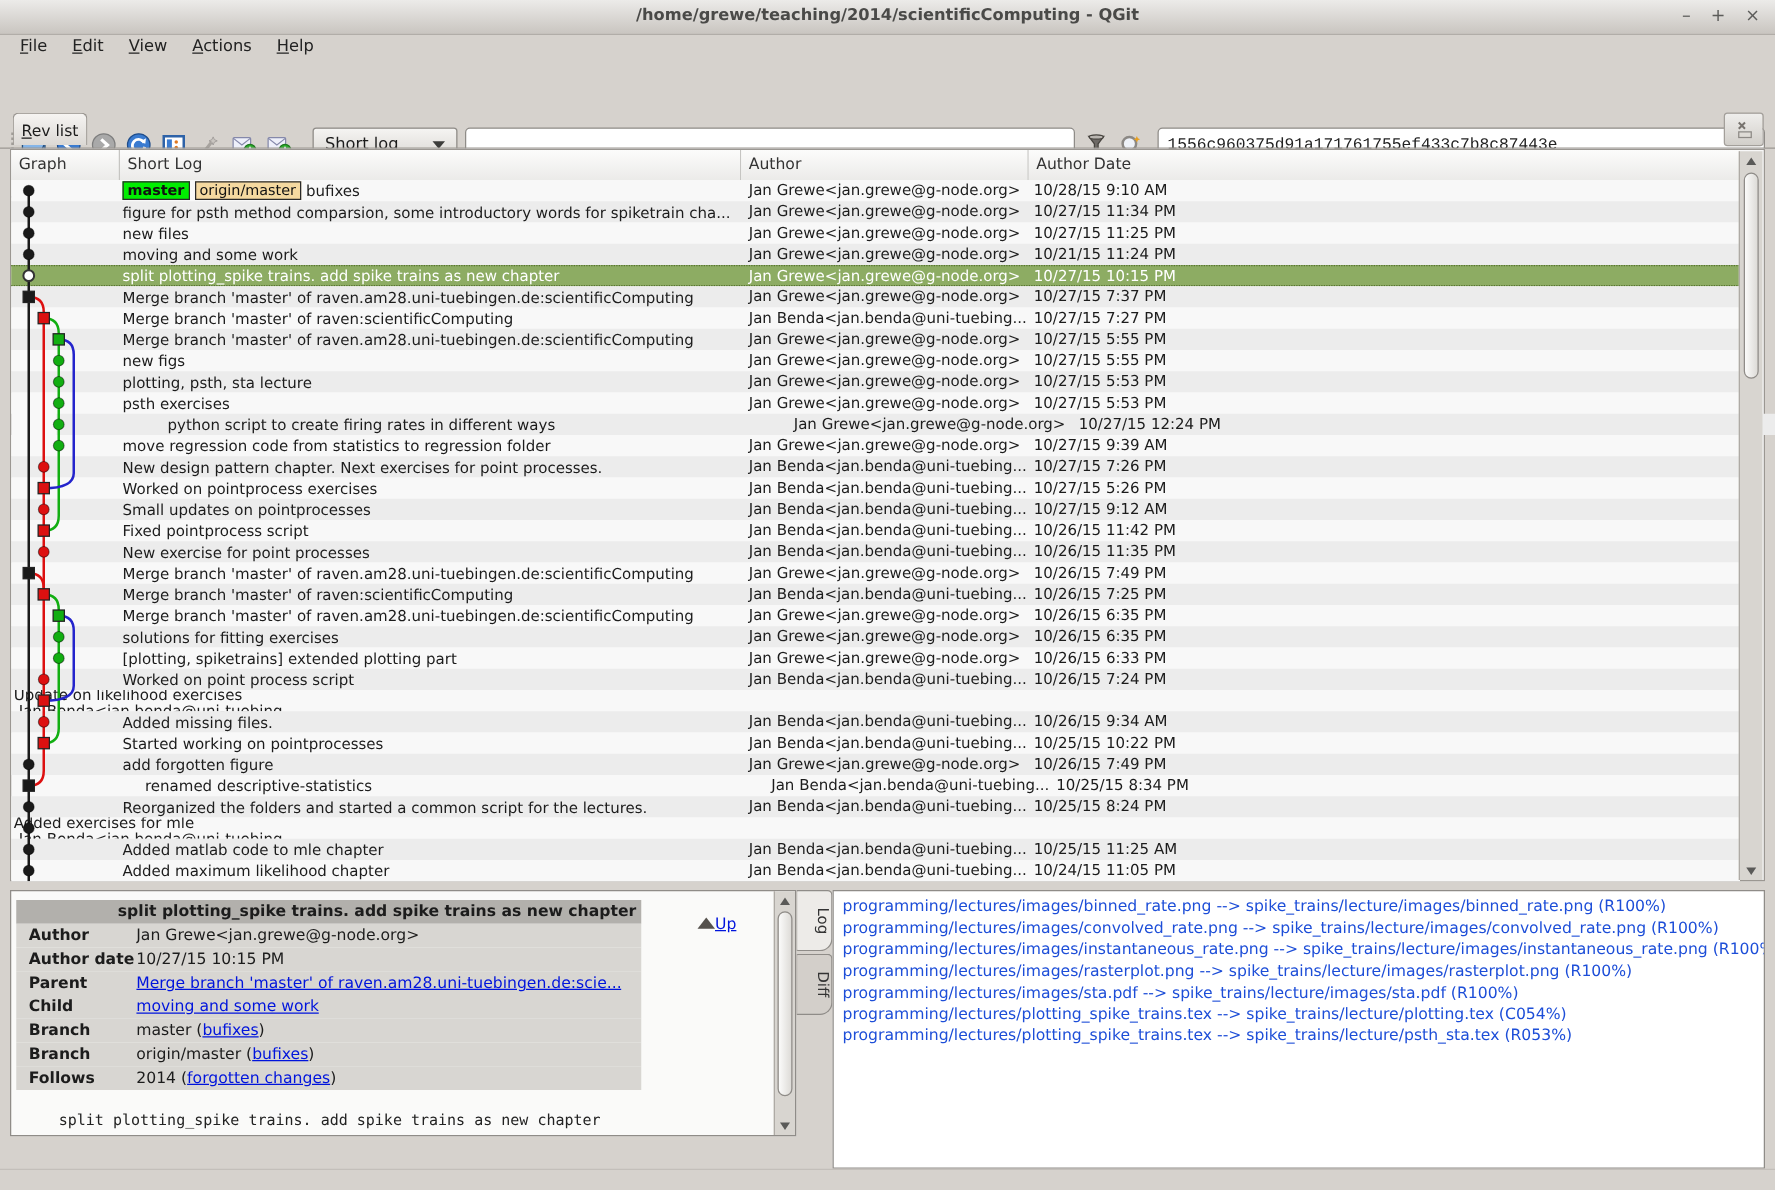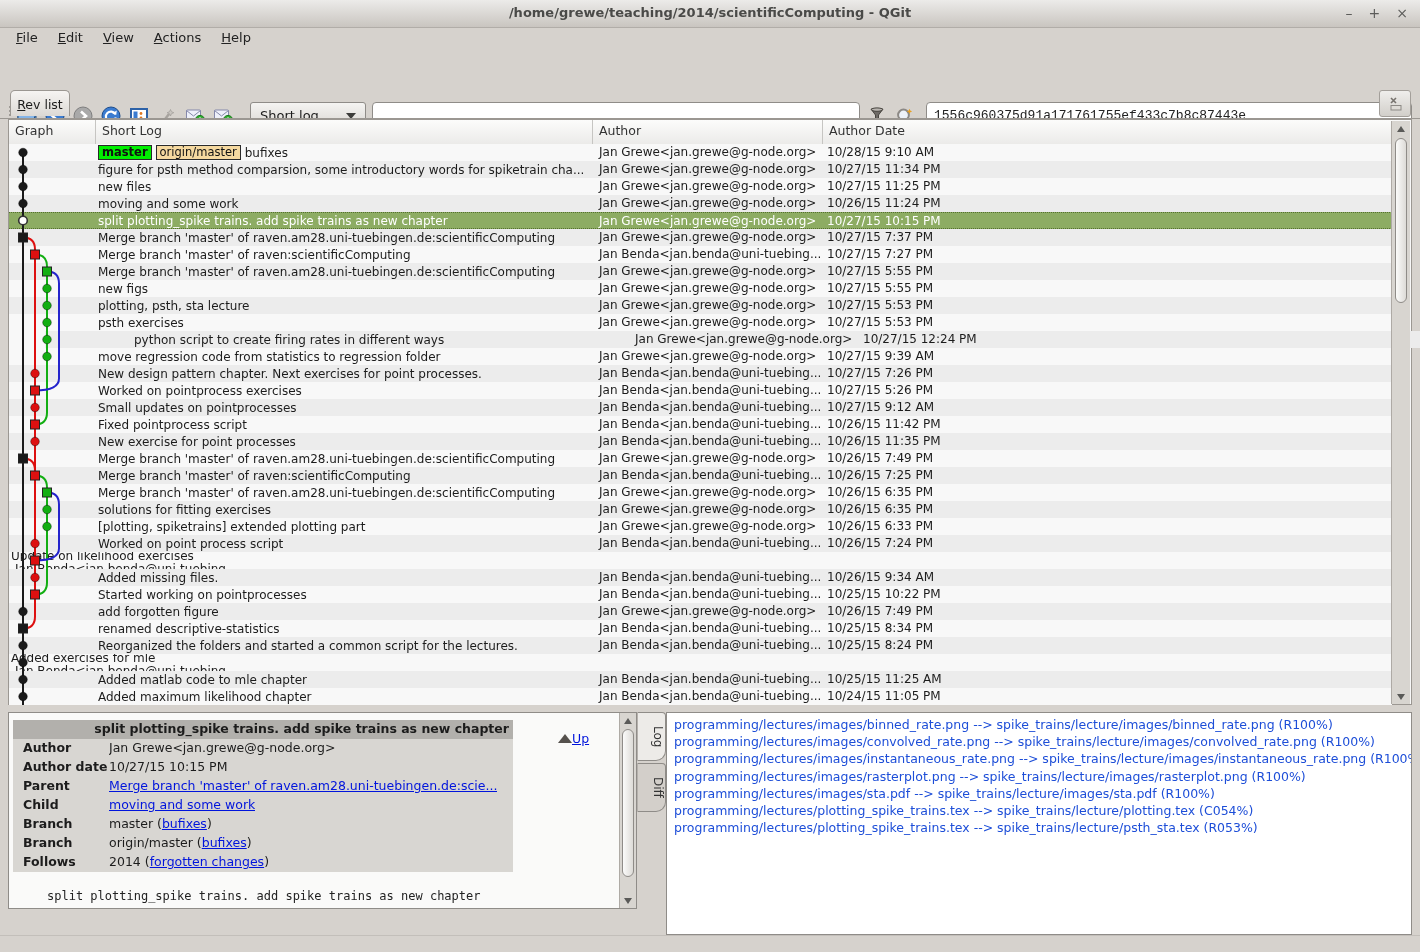--- a/index.html
+++ b/index.html
@@ -226,21 +226,21 @@
           </div>
           <div class="cell c-author">Jan Grewe&lt;jan.grewe@g-node.org&gt;</div>
           <div class="cell c-date">10/27/15 11:25 PM</div>
         </div>
         <div class="trow" style="top: 51px;">
           <div class="cell c-graph"></div>
           <div class="cell c-log">
             <span>moving and some work</span>
           </div>
           <div class="cell c-author">Jan Grewe&lt;jan.grewe@g-node.org&gt;</div>
-          <div class="cell c-date">10/26/15 11:24 PM</div>
+          <div class="cell c-date">10/21/15 11:24 PM</div>
         </div>
         <div class="trow sel" style="top: 68px;">
           <div class="cell c-graph"></div>
           <div class="cell c-log">
             <span>split plotting_spike trains. add spike trains as new chapter</span>
           </div>
           <div class="cell c-author">Jan Grewe&lt;jan.grewe@g-node.org&gt;</div>
           <div class="cell c-date">10/27/15 10:15 PM</div>
         </div>
         <div class="trow" style="top: 85px;">
@@ -420,21 +420,21 @@
           <div class="cell c-date">10/25/15 10:22 PM</div>
         </div>
         <div class="trow" style="top: 459px;">
           <div class="cell c-graph"></div>
           <div class="cell c-log">
             <span>add forgotten figure</span>
           </div>
           <div class="cell c-author">Jan Grewe&lt;jan.grewe@g-node.org&gt;</div>
           <div class="cell c-date">10/26/15 7:49 PM</div>
         </div>
-        <div class="trow" style="top: 476px;">
+        <div class="trow" style="top: 476px; margin-left: 18px;">
           <div class="cell c-graph"></div>
           <div class="cell c-log">
             <span>renamed descriptive-statistics</span>
           </div>
           <div class="cell c-author">Jan Benda&lt;jan.benda@uni-tuebing...</div>
           <div class="cell c-date">10/25/15 8:34 PM</div>
         </div>
         <div class="trow" style="top: 493px;">
           <div class="cell c-graph"></div>
           <div class="cell c-log">

